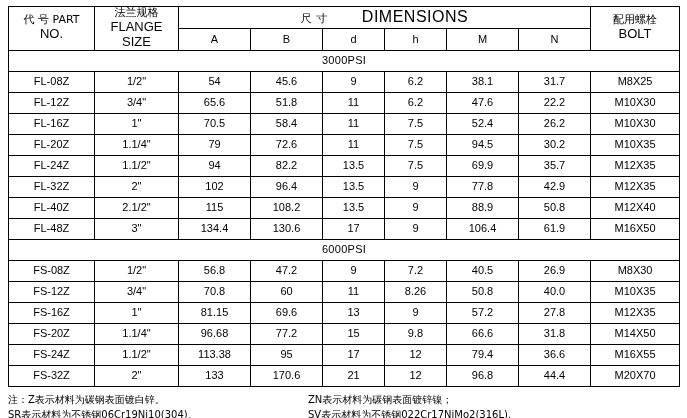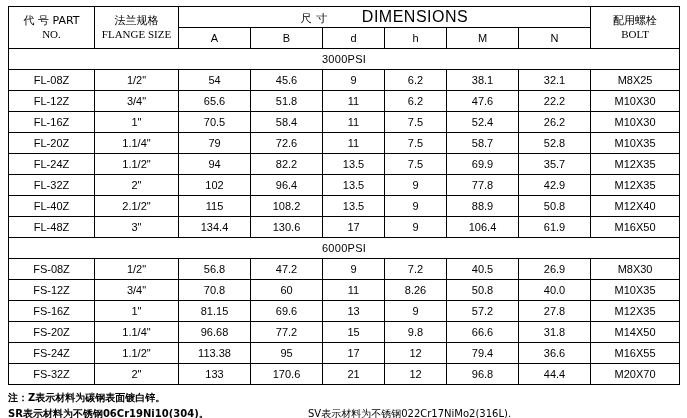--- a/index.html
+++ b/index.html
@@ -47,22 +47,21 @@
   .hdr-cell-two {
     line-height: 1.35;
   }
   .hdr-cell-two .l1 {
     display: block;
     font-family: "DejaVu Sans", "Liberation Sans", sans-serif;
     font-size: 11px;
   }
   .hdr-cell-two .l2 {
     display: block;
-    font-size: 11px;
-    font-family: Liberation Serif, serif;
+    font-size: 13px;
   }
   .dims-top {
     height: 19px;
   }
   .dims-top .inner {
     display: inline-block;
     letter-spacing: 0.5px;
     text-align: center;
   }
   .dims-top .sp {
@@ -86,21 +85,20 @@
     line-height: 1.55;
     font-family: "DejaVu Sans", "Liberation Sans", sans-serif;
   }
   .notes .row {
     display: flex;
     width: 100%;
   }
   .notes .col-a {
     width: 300px;
     flex: 0 0 300px;
-    font-weight: bold;
   }
   .notes .col-b {
     flex: 1 1 auto;
   }
 </style>
 </head>
 <body>
 
 <div class="page">
 
@@ -148,21 +146,21 @@
           <td colspan="9">3000PSI</td>
         </tr>
         <tr>
           <td class="part">FL-08Z</td>
           <td>1/2"</td>
           <td>54</td>
           <td>45.6</td>
           <td>9</td>
           <td>6.2</td>
           <td>38.1</td>
-          <td>32.1</td>
+          <td>31.7</td>
           <td>M8X25</td>
         </tr>
         <tr>
           <td class="part">FL-12Z</td>
           <td>3/4"</td>
           <td>65.6</td>
           <td>51.8</td>
           <td>11</td>
           <td>6.2</td>
           <td>47.6</td>
@@ -180,22 +178,22 @@
           <td>26.2</td>
           <td>M10X30</td>
         </tr>
         <tr>
           <td class="part">FL-20Z</td>
           <td>1.1/4"</td>
           <td>79</td>
           <td>72.6</td>
           <td>11</td>
           <td>7.5</td>
-          <td>58.7</td>
-          <td>52.8</td>
+          <td>94.5</td>
+          <td>30.2</td>
           <td>M10X35</td>
         </tr>
         <tr>
           <td class="part">FL-24Z</td>
           <td>1.1/2"</td>
           <td>94</td>
           <td>82.2</td>
           <td>13.5</td>
           <td>7.5</td>
           <td>69.9</td>
@@ -303,20 +301,21 @@
           <td>96.8</td>
           <td>44.4</td>
           <td>M20X70</td>
         </tr>
       </tbody>
   </table>
 
   <div class="notes">
     <div class="row">
       <div class="col-a">注：Z表示材料为碳钢表面镀白锌。</div>
+      <div class="col-b">ZN表示材料为碳钢表面镀锌镍；</div>
     </div>
     <div class="row">
       <div class="col-a">SR表示材料为不锈钢06Cr19Ni10(304)。</div>
       <div class="col-b">SV表示材料为不锈钢022Cr17NiMo2(316L).</div>
     </div>
   </div>
 
 </div>
 
 </body></html>

